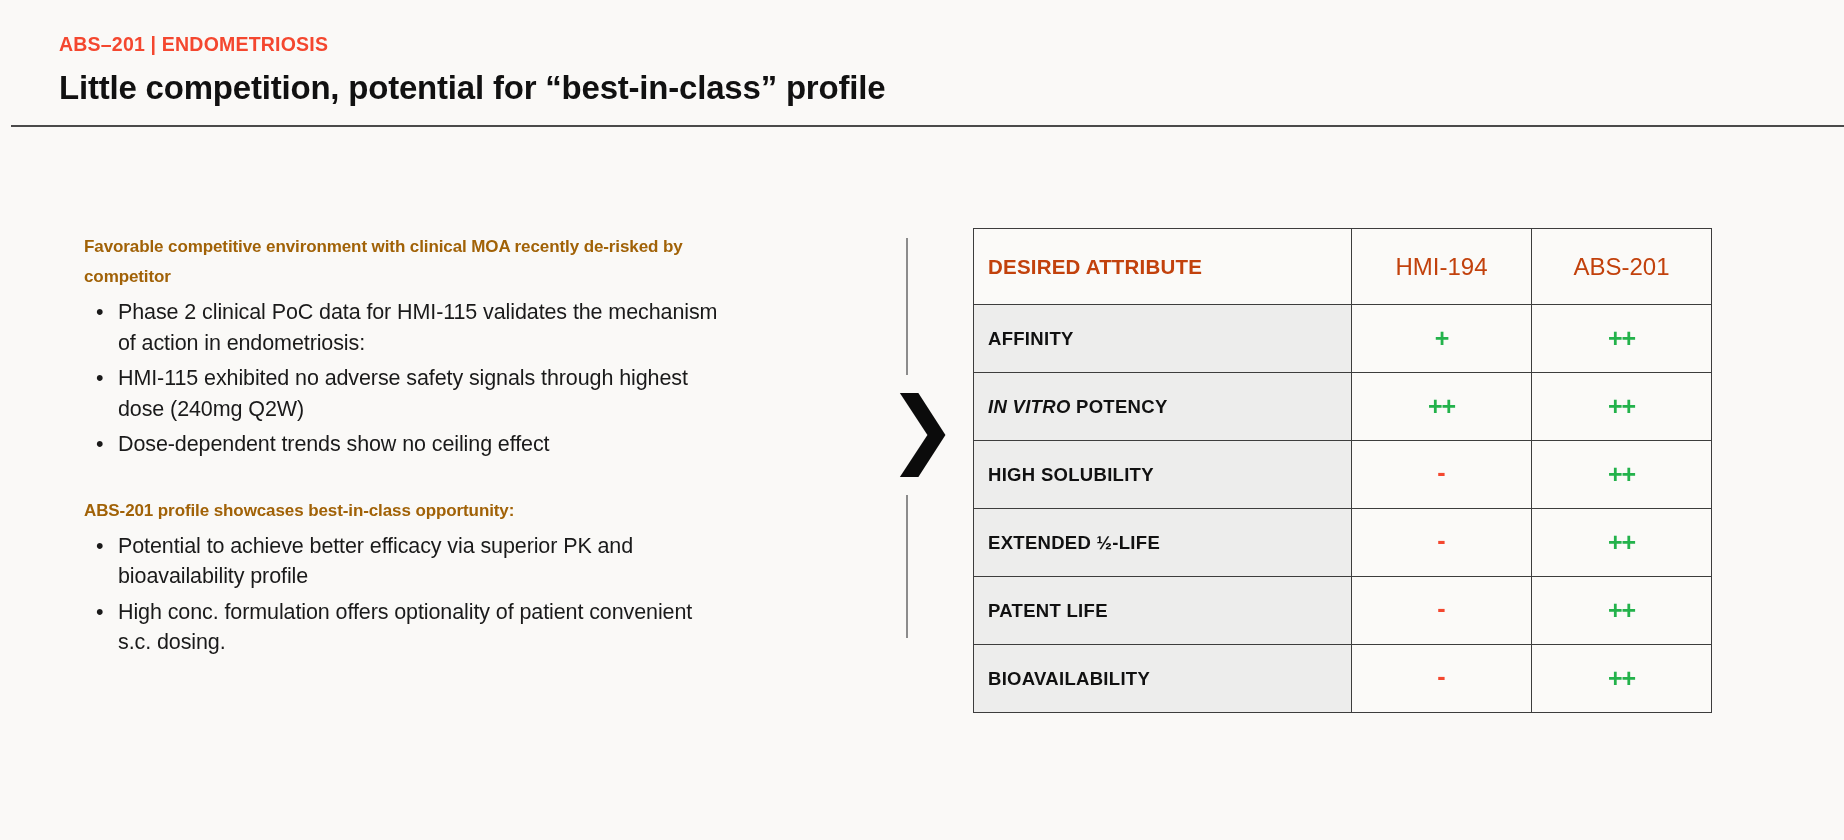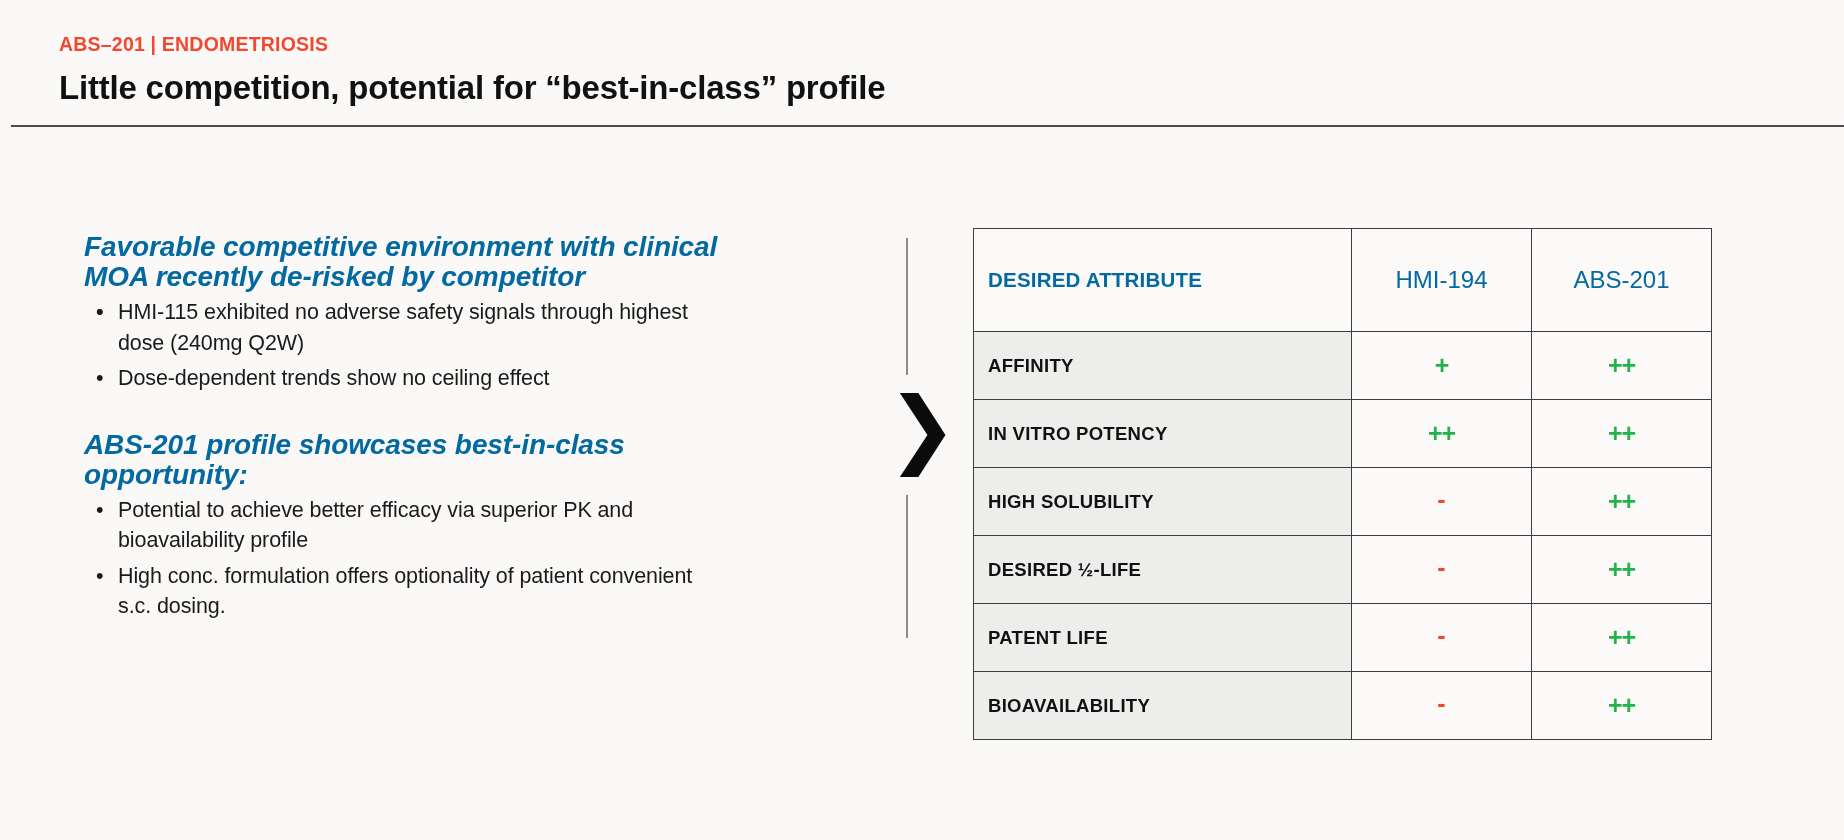--- a/index.html
+++ b/index.html
@@ -55,26 +55,25 @@
   }
 
   
   .left-col {
     position: absolute;
     left: 84px;
     top: 232px;
     width: 640px;
   }
   .para-head {
-    font-size: 28px;
+    font-size: 17px;
     font-weight: bold;
     line-height: 30px;
-    color: #0369a1;
+    color: #a16207;
     letter-spacing: -0.1px;
-    font-style: italic;
   }
   .bullets {
     list-style: none;
     margin: 4px 0 0 0;
     padding: 0;
   }
   .bullets li {
     position: relative;
     font-size: 21.5px;
     line-height: 30.5px;
@@ -144,28 +143,28 @@
   .cmp-table col.c-val  { width: 180px; }
 
   .cmp-table th, .cmp-table td {
     border: 1.6px solid #3d3d3d;
     box-sizing: border-box;
     background: #fbfaf8;
   }
 
   
   .cmp-table thead th {
-    height: 103px;
+    height: 76px;
     vertical-align: middle;
     padding: 0 0 0 14px;
     text-align: left;
     font-size: 20.5px;
     font-weight: bold;
     letter-spacing: 0.2px;
-    color: #0369a1;
+    color: #c2410c;
   }
   .cmp-table thead th.col-head {
     text-align: center;
     padding: 0;
     font-size: 24px;
     font-weight: normal;
     letter-spacing: 0;
   }
 
   
@@ -175,20 +174,21 @@
   }
   .cmp-table tbody td.attr {
     background: #ededec;
     padding-left: 14px;
     font-size: 18.5px;
     font-weight: bold;
     letter-spacing: 0.3px;
     color: #111111;
   }
   .cmp-table tbody td.attr .ital {
+    font-style: italic;
   }
   .cmp-table tbody td.val {
     text-align: center;
     font-size: 25px;
     font-weight: bold;
     line-height: 1;
   }
   .mark-plus {
     color: #23b24b;
     font-weight: bold;
@@ -213,20 +213,21 @@
   <div class="header-rule"></div>
 </div>
 
 <div class="left-col">
 
   <div>
     <div class="para-head">Favorable competitive environment with clinical MOA recently de-risked by competitor</div>
     <ul class="bullets">
       <li>
         <span class="dot">•</span>
+        <span>Phase 2 clinical PoC data for HMI-115 validates the mechanism of action in endometriosis:</span>
       </li>
       <li>
         <span class="dot">•</span>
         <span>HMI-115 exhibited no adverse safety signals through highest dose (240mg Q2W)</span>
       </li>
       <li>
         <span class="dot">•</span>
         <span>Dose-dependent trends show no ceiling effect</span>
       </li>
     </ul>
@@ -286,21 +287,21 @@
     </tr>
     <tr>
       <td class="attr">
         <span class="ital"></span><span>HIGH SOLUBILITY</span>
       </td>
       <td class="val"><span class="mark-minus">-</span></td>
       <td class="val"><span class="mark-plus">++</span></td>
     </tr>
     <tr>
       <td class="attr">
-        <span class="ital"></span><span>DESIRED ½-LIFE</span>
+        <span class="ital"></span><span>EXTENDED ½-LIFE</span>
       </td>
       <td class="val"><span class="mark-minus">-</span></td>
       <td class="val"><span class="mark-plus">++</span></td>
     </tr>
     <tr>
       <td class="attr">
         <span class="ital"></span><span>PATENT LIFE</span>
       </td>
       <td class="val"><span class="mark-minus">-</span></td>
       <td class="val"><span class="mark-plus">++</span></td>

